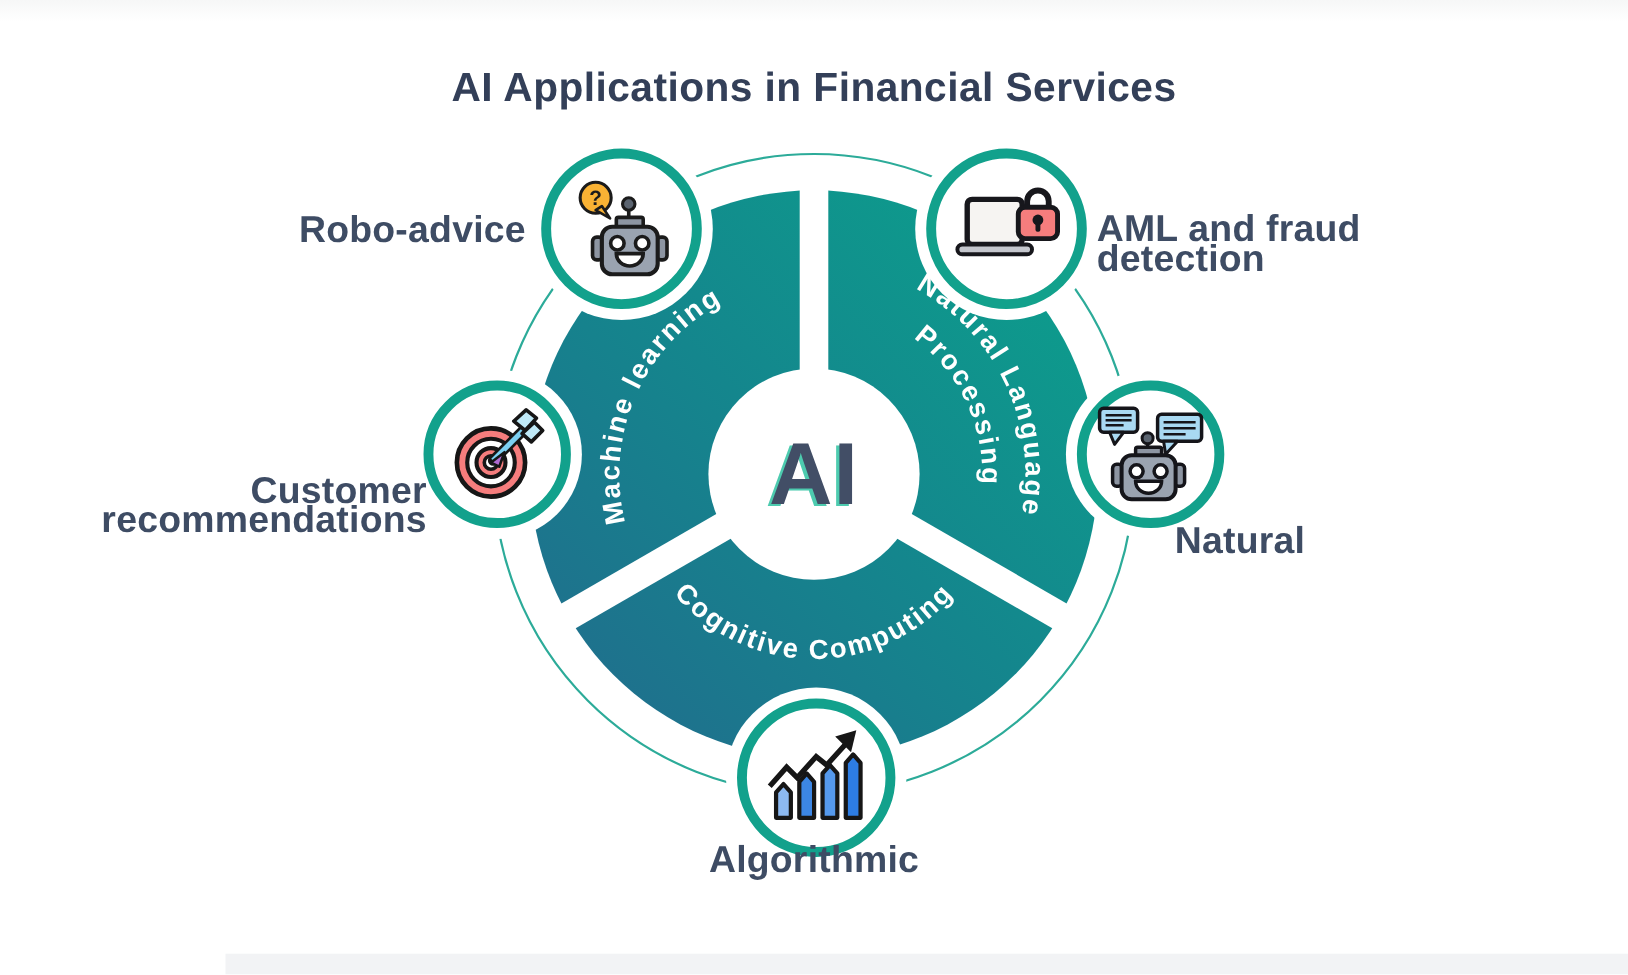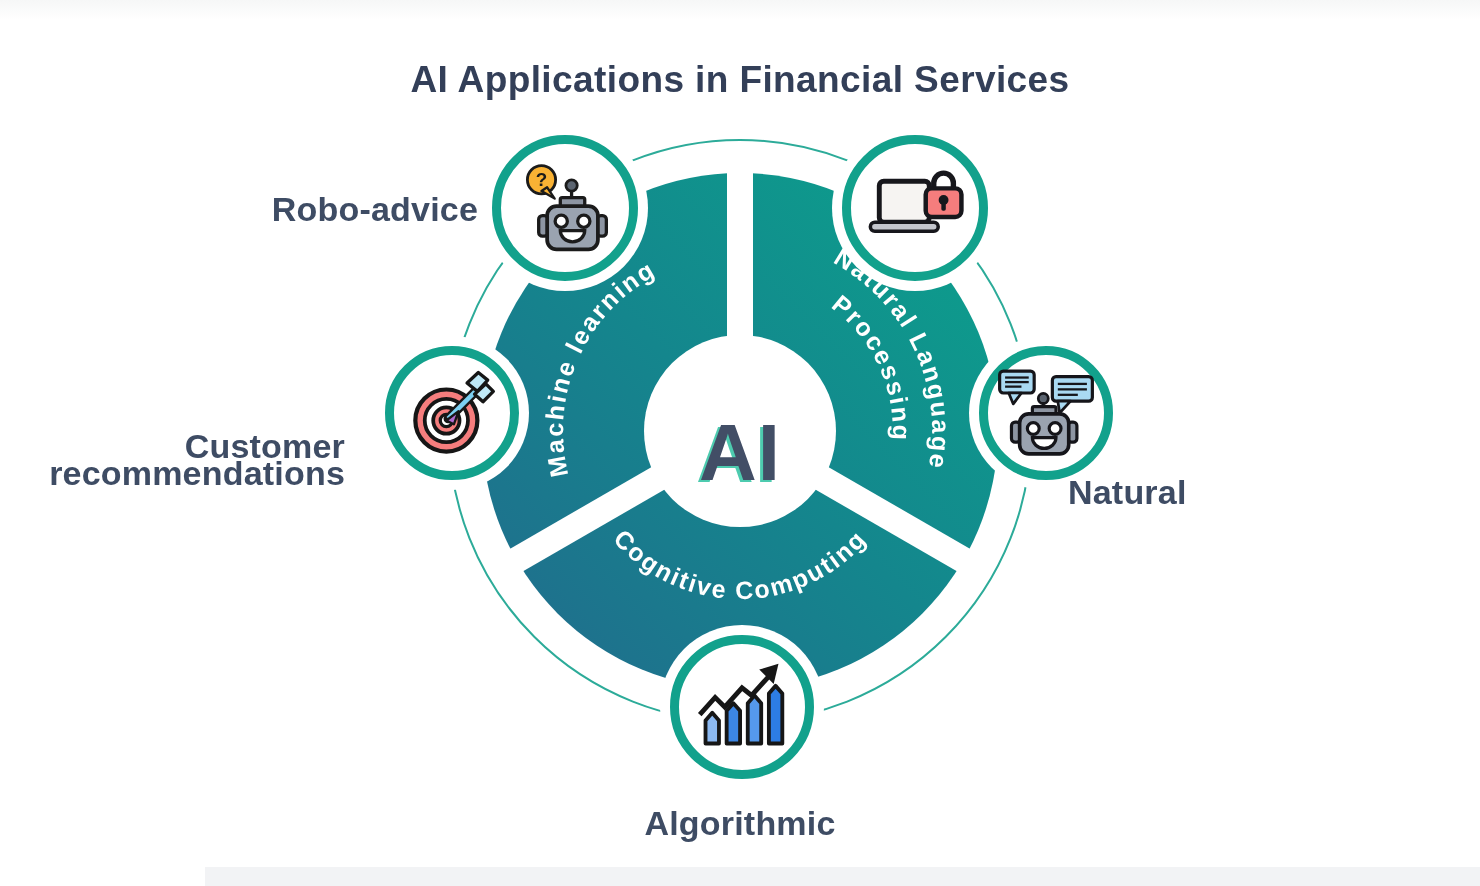--- a/index.html
+++ b/index.html
@@ -12,21 +12,21 @@
     font-size:37px;font-weight:800;letter-spacing:.4px;color:#333f58;}
   .diagram-svg{position:absolute;left:0;top:0;}
   .seg-text{font-family:"Liberation Sans",sans-serif;font-weight:bold;fill:#ffffff;}
   .satellite{position:absolute;box-sizing:border-box;border-radius:50%;
     border:9px solid #12a18c;background:#ffffff;box-shadow:0 0 0 10px #ffffff;
     display:flex;align-items:center;justify-content:center;}
   .side-label{position:absolute;color:#3e4c64;font-size:34px;font-weight:700;
     line-height:27px;letter-spacing:.2px;}
   .side-label.right{text-align:right;}
   .side-label.center{text-align:center;}
-  .ai-text{position:absolute;left:640px;top:405px;width:200px;text-align:center;
+  .ai-text{position:absolute;left:640px;top:383px;width:200px;text-align:center;
     font-size:80px;font-weight:800;color:#424e66;letter-spacing:1px;line-height:96px;
     text-shadow:-3px 2px 0 rgba(46,194,161,.85);}
 </style>
 </head>
 <body>
 
 <div class="stage">
 
   <div class="top-artifact"></div>
   <div class="bottom-artifact"></div>
@@ -148,27 +148,31 @@
       <polygon points="78,36 85,28 92,36 92,88 78,88" fill="#2d7de4" stroke="#161616" stroke-width="4" stroke-linejoin="round"></polygon>
       <polyline points="6,58 22,40 32,50 50,30 60,38 78,18" fill="none" stroke="#161616" stroke-width="5"></polyline>
       <polygon points="68,11 88,5 83,26" fill="#161616"></polygon>
     </svg>
   </div>
 
   <div class="side-label right" style="right:1002px;top:196px;">
     <div>Robo-advice</div>
   </div>
 
+  <div class="side-label" style="left:997px;top:195px;">
+    <div>AML and fraud</div>
+    <div>detection</div>
+  </div>
 
-  <div class="side-label right" style="right:1135px;top:433px;">
+  <div class="side-label right" style="right:1092px;top:433px;">
     <div>Customer</div>
     <div>recommendations</div>
   </div>
 
   <div class="side-label" style="left:1068px;top:479px;">
     <div>Natural</div>
   </div>
 
-  <div class="side-label center" style="left:615px;top:810px;width:250px;">
+  <div class="side-label center" style="left:615px;top:769px;width:250px;">
     <div>Algorithmic</div>
   </div>
 
 </div>
 
 </body></html>

